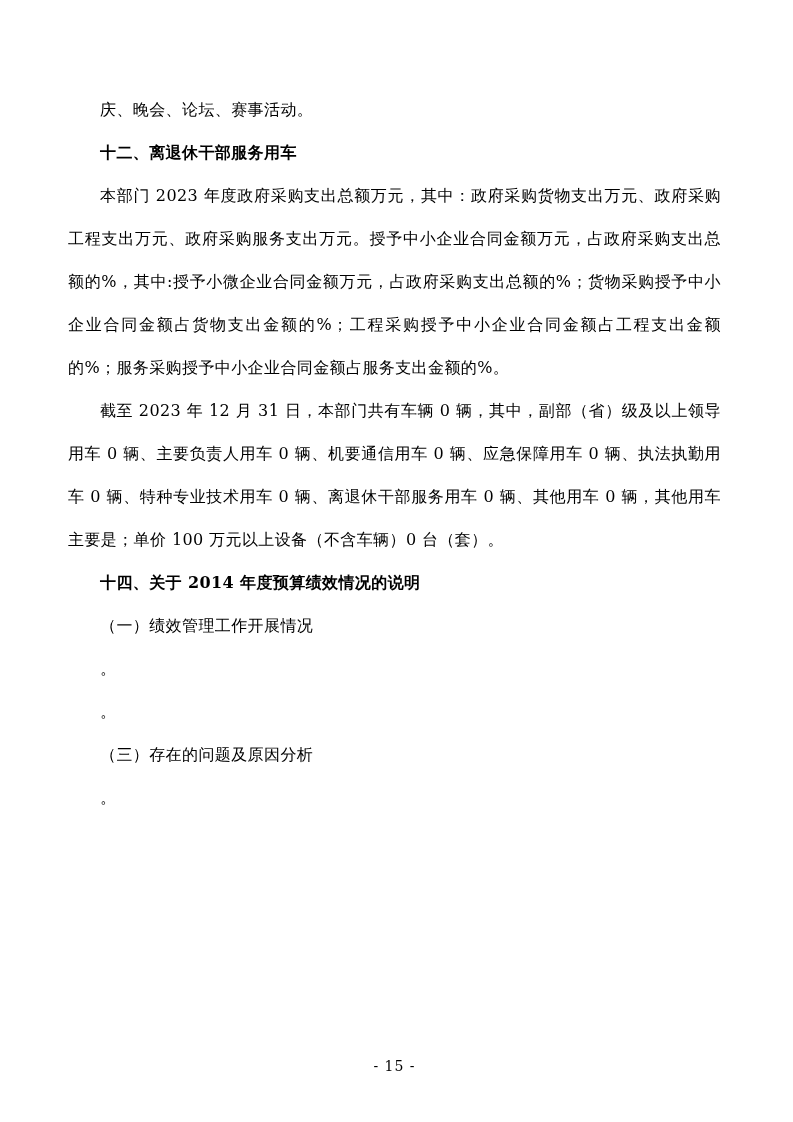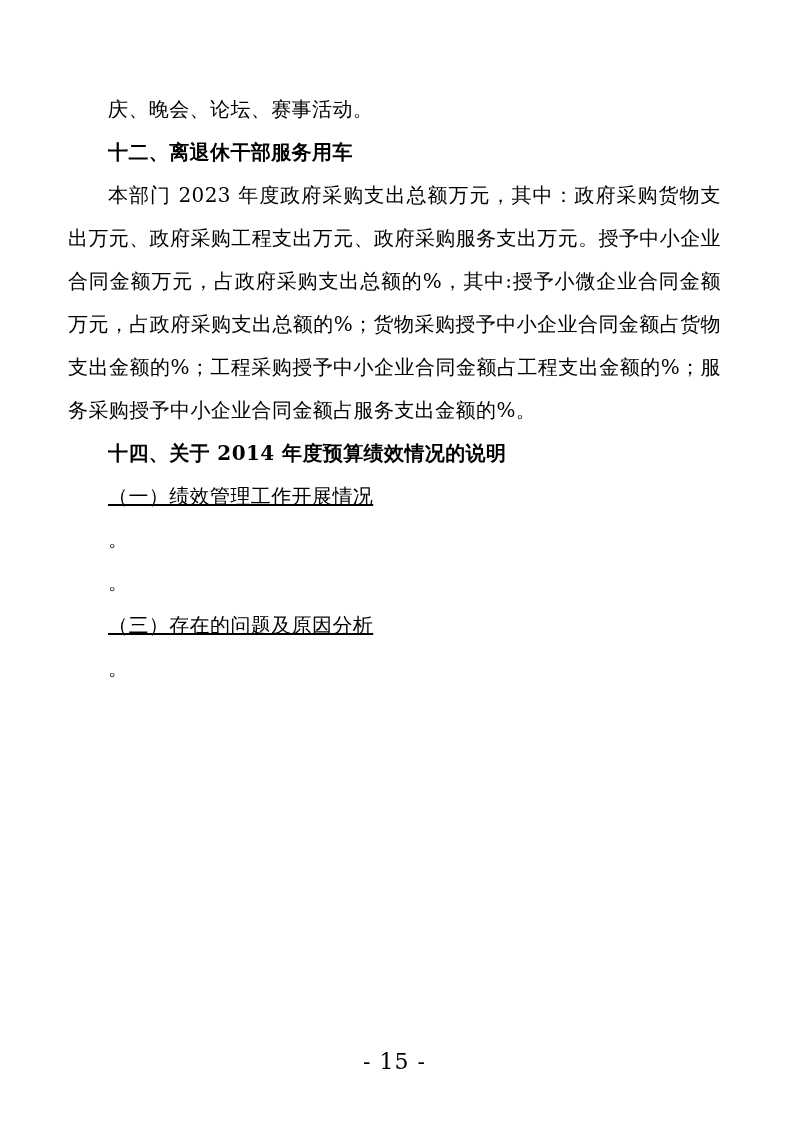--- a/index.html
+++ b/index.html
@@ -15,71 +15,71 @@
     overflow: hidden;
   }
   .page {
     position: relative;
     width: 793px;
     height: 1122px;
     box-sizing: border-box;
     padding: 88px 72px 60px 68px;
   }
   .doc-body {
-    font-size: 20px;
+    font-size: 16px;
     line-height: 43px;
     text-align: justify;
     text-justify: inter-ideograph;
   }
   p {
     margin: 0;
     padding: 0;
   }
   .para {
     text-indent: 2em;
     letter-spacing: 0.4px;
   }
   .heading {
     font-weight: bold;
     text-indent: 2em;
     letter-spacing: 0.4px;
   }
   .sub {
     text-indent: 2em;
     letter-spacing: 0.4px;
-    text-decoration: underline;
   }
   .dot-line {
     text-indent: 2em;
     letter-spacing: 0.4px;
   }
   .page-number {
     position: absolute;
     left: 0;
     right: 4px;
     bottom: 48px;
     text-align: center;
-    font-size: 22px;
+    font-size: 14px;
     font-family: "DejaVu Serif", "Liberation Serif", serif;
     letter-spacing: 1px;
   }
 </style>
 </head>
 <body>
 
 <div class="page">
   <div class="doc-body">
 
     <p class="para">庆、晚会、论坛、赛事活动。</p>
 
     <p class="heading">十二、离退休干部服务用车</p>
 
     <p class="para">本部门 2023 年度政府采购支出总额万元，其中：政府采购货物支出万元、政府采购工程支出万元、政府采购服务支出万元。授予中小企业合同金额万元，占政府采购支出总额的%，其中:授予小微企业合同金额万元，占政府采购支出总额的%；货物采购授予中小企业合同金额占货物支出金额的%；工程采购授予中小企业合同金额占工程支出金额的%；服务采购授予中小企业合同金额占服务支出金额的%。</p>
 
 
+    <p class="para">截至 2023 年 12 月 31 日，本部门共有车辆 0 辆，其中，副部（省）级及以上领导用车 0 辆、主要负责人用车 0 辆、机要通信用车 0 辆、应急保障用车 0 辆、执法执勤用车 0 辆、特种专业技术用车 0 辆、离退休干部服务用车 0 辆、其他用车 0 辆，其他用车主要是；单价 100 万元以上设备（不含车辆）0 台（套）。</p>
 
     <p class="heading">十四、关于 2014 年度预算绩效情况的说明</p>
 
     <p class="sub">（一）绩效管理工作开展情况</p>
     <p class="dot-line">。</p>
 
     <p class="dot-line">。</p>
 
     <p class="sub">（三）存在的问题及原因分析</p>
     <p class="dot-line">。</p>

